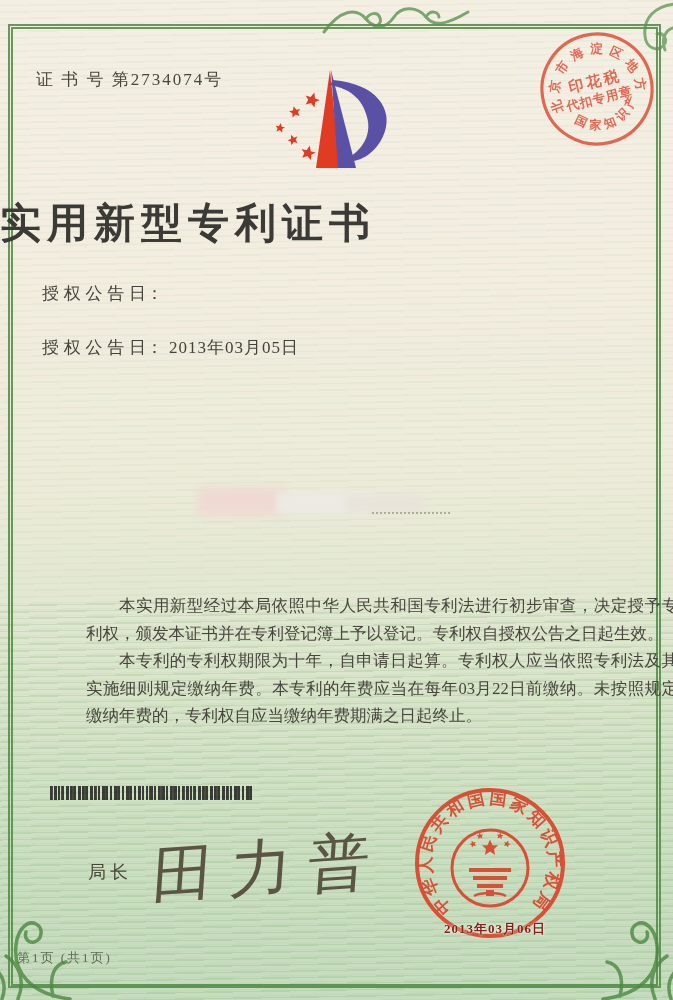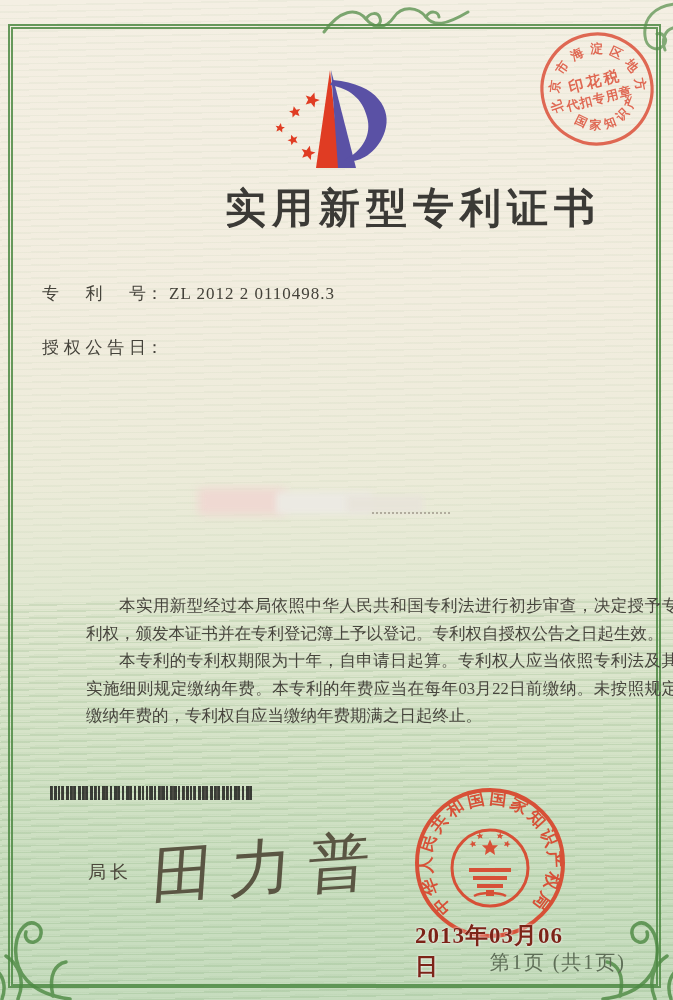--- a/index.html
+++ b/index.html
@@ -9,21 +9,21 @@
     background:linear-gradient(180deg,#f4efe3 0%,#f2eddf 30%,#ecebd9 48%,#e0e7d0 62%,#d3e2c6 76%,#cadec0 88%,#c6dcbe 100%);
   }
   .waves-soft{position:absolute;inset:0;
     background:repeating-linear-gradient(179deg,rgba(130,170,120,0) 0 5px,rgba(130,170,120,.07) 5px 6.5px);}
   .waves-strong{position:absolute;left:0;right:0;top:600px;bottom:0;
     background:repeating-linear-gradient(179deg,rgba(96,150,86,0) 0 5px,rgba(96,150,86,.16) 5px 6.5px);}
   .border-frame{position:absolute;left:8px;top:24px;right:12px;bottom:12px;
     border:5px double #4e8a44;border-bottom:4px solid #4e8a44;opacity:.85;}
   .orn{position:absolute;opacity:.9;}
   .cert-no{position:absolute;left:36px;top:68px;font-size:17px;color:#4a463c;letter-spacing:2px;}
-  .title{position:absolute;left:0;top:181px;width:601px;text-align:right;margin:0;
+  .title{position:absolute;left:0;top:196px;width:601px;text-align:left;margin:0;
     font-size:41px;font-weight:bold;color:#3b3a36;letter-spacing:6px;}
   .logo{position:absolute;left:266px;top:68px;}
   .tax-stamp{position:absolute;left:538px;top:30px;transform:rotate(-14deg);opacity:.88;}
   .fields{position:absolute;left:42px;top:282px;font-size:17px;color:#44423a;}
   .field-row{height:22px;margin-bottom:32px;white-space:nowrap;}
   .flabel{display:inline-block;width:104px;text-align:justify;text-align-last:justify;}
   .fcolon{display:inline-block;margin-right:6px;}
   .fvalue{letter-spacing:1px;}
   .redact{position:absolute;border-radius:3px;}
   .redact1{left:198px;top:488px;width:88px;height:27px;background:#efd9d2;filter:blur(4px);}
@@ -37,25 +37,25 @@
   .barcode{position:absolute;left:50px;top:786px;width:204px;height:14px;
     background:
       repeating-linear-gradient(90deg,#20201e 0 2px,transparent 2px 4px),
       repeating-linear-gradient(90deg,#20201e 0 1px,transparent 1px 6px),
       repeating-linear-gradient(90deg,#34322e 0 3px,transparent 3px 11px);
     opacity:.85;}
   .director-row{position:absolute;left:88px;top:860px;font-size:18px;color:#4a463a;letter-spacing:4px;}
   .signature{position:absolute;left:152px;top:826px;font-size:62px;color:#4c4433;
     letter-spacing:16px;transform:rotate(-4deg) skewX(-8deg);opacity:.88;white-space:nowrap;}
   .seal{position:absolute;left:411px;top:784px;opacity:.92;}
-  .seal-date{position:absolute;left:415px;top:920px;width:160px;
-    font-size:23px;font-weight:bold;color:#7c2418;letter-spacing:1px;
+  .seal-date{position:absolute;left:415px;top:920px;width:160px;text-align:center;
+    font-size:13px;font-weight:bold;color:#7c2418;letter-spacing:1px;
     text-shadow:0 0 3px rgba(255,255,255,.9),0 0 1px rgba(255,255,255,.9);}
-  .footer{position:absolute;left:4px;top:949px;width:622px;text-align:right;
-    font-size:20px;color:#5e6e57;letter-spacing:2px;}
+  .footer{position:absolute;left:17px;top:949px;width:622px;text-align:left;
+    font-size:13px;color:#5e6e57;letter-spacing:2px;}
 </style>
 </head>
 <body>
 
 <div class="page">
 
   <div class="waves-soft"></div>
   <div class="waves-strong"></div>
   <div class="border-frame"></div>
 
@@ -82,20 +82,21 @@
   </svg>
   <svg class="orn" style="right:-4px;bottom:-4px;transform:scaleX(-1);" width="84" height="124" viewBox="0 0 84 124">
     <g fill="none" stroke="#4e8a44" stroke-width="3.5" stroke-linecap="round" opacity=".9">
       <path d="M74,119 C34,114 17,92 20,65 C22,48 32,40 40,44 C48,48 46,60 38,62 C32,63 28,58 30,52"></path>
       <path d="M22,119 C30,99 22,84 10,76"></path>
       <path d="M57,116 C52,94 60,84 70,82"></path>
       <path d="M6,119 C10,108 8,98 2,92"></path>
     </g>
   </svg>
 
+  <div class="cert-no">证 书 号 第2734074号</div>
 
   <svg class="tax-stamp" width="118" height="118" viewBox="0 0 118 118">
     <defs>
       <path id="tax-arc-top" d="M21.3,72 A39,39 0 1 1 96.7,72" fill="none"></path>
       <path id="tax-arc-bottom" d="M24.4,79 A40,40 0 0 0 93.6,79" fill="none"></path>
     </defs>
     <circle cx="59" cy="59" r="55" fill="none" stroke="#dd5640" stroke-width="3.2"></circle>
     <text font-size="12.5" fill="#dd5640" font-weight="bold">
       <textPath href="#tax-arc-top" startOffset="0" textLength="196" lengthAdjust="spacing">北京市海淀区地方税务局</textPath>
     </text>
@@ -117,24 +118,24 @@
     <use href="#lstar" transform="translate(29,44) scale(0.60) rotate(-12)" fill="#e03c23"></use>
     <use href="#lstar" transform="translate(14,60) scale(0.50) rotate(10)" fill="#e03c23"></use>
     <use href="#lstar" transform="translate(27,72) scale(0.55) rotate(-20)" fill="#e03c23"></use>
     <use href="#lstar" transform="translate(42,85) scale(0.75) rotate(14)" fill="#e03c23"></use>
   </svg>
 
   <h1 class="title">实用新型专利证书</h1>
 
   <div class="fields">
     <div class="field-row">
-      <span class="flabel">专利号</span><span class="fcolon">：</span><span class="fvalue">ZL 2012 2 0110498.3</span>
+      <span class="flabel">授权公告日</span><span class="fcolon">：</span><span class="fvalue"></span>
     </div>
     <div class="field-row">
-      <span class="flabel">授权公告日</span><span class="fcolon">：</span><span class="fvalue"></span>
+      <span class="flabel">授权公告日</span><span class="fcolon">：</span><span class="fvalue">2013年03月05日</span>
     </div>
   </div>
 
   <div class="redact redact1"></div>
   <div class="redact redact2"></div>
   <div class="redact redact3"></div>
   <div class="redact-dots"></div>
 
   <div class="paragraphs">
     <p>本实用新型经过本局依照中华人民共和国专利法进行初步审查，决定授予专利权，颁发本证书并在专利登记簿上予以登记。专利权自授权公告之日起生效。</p>

